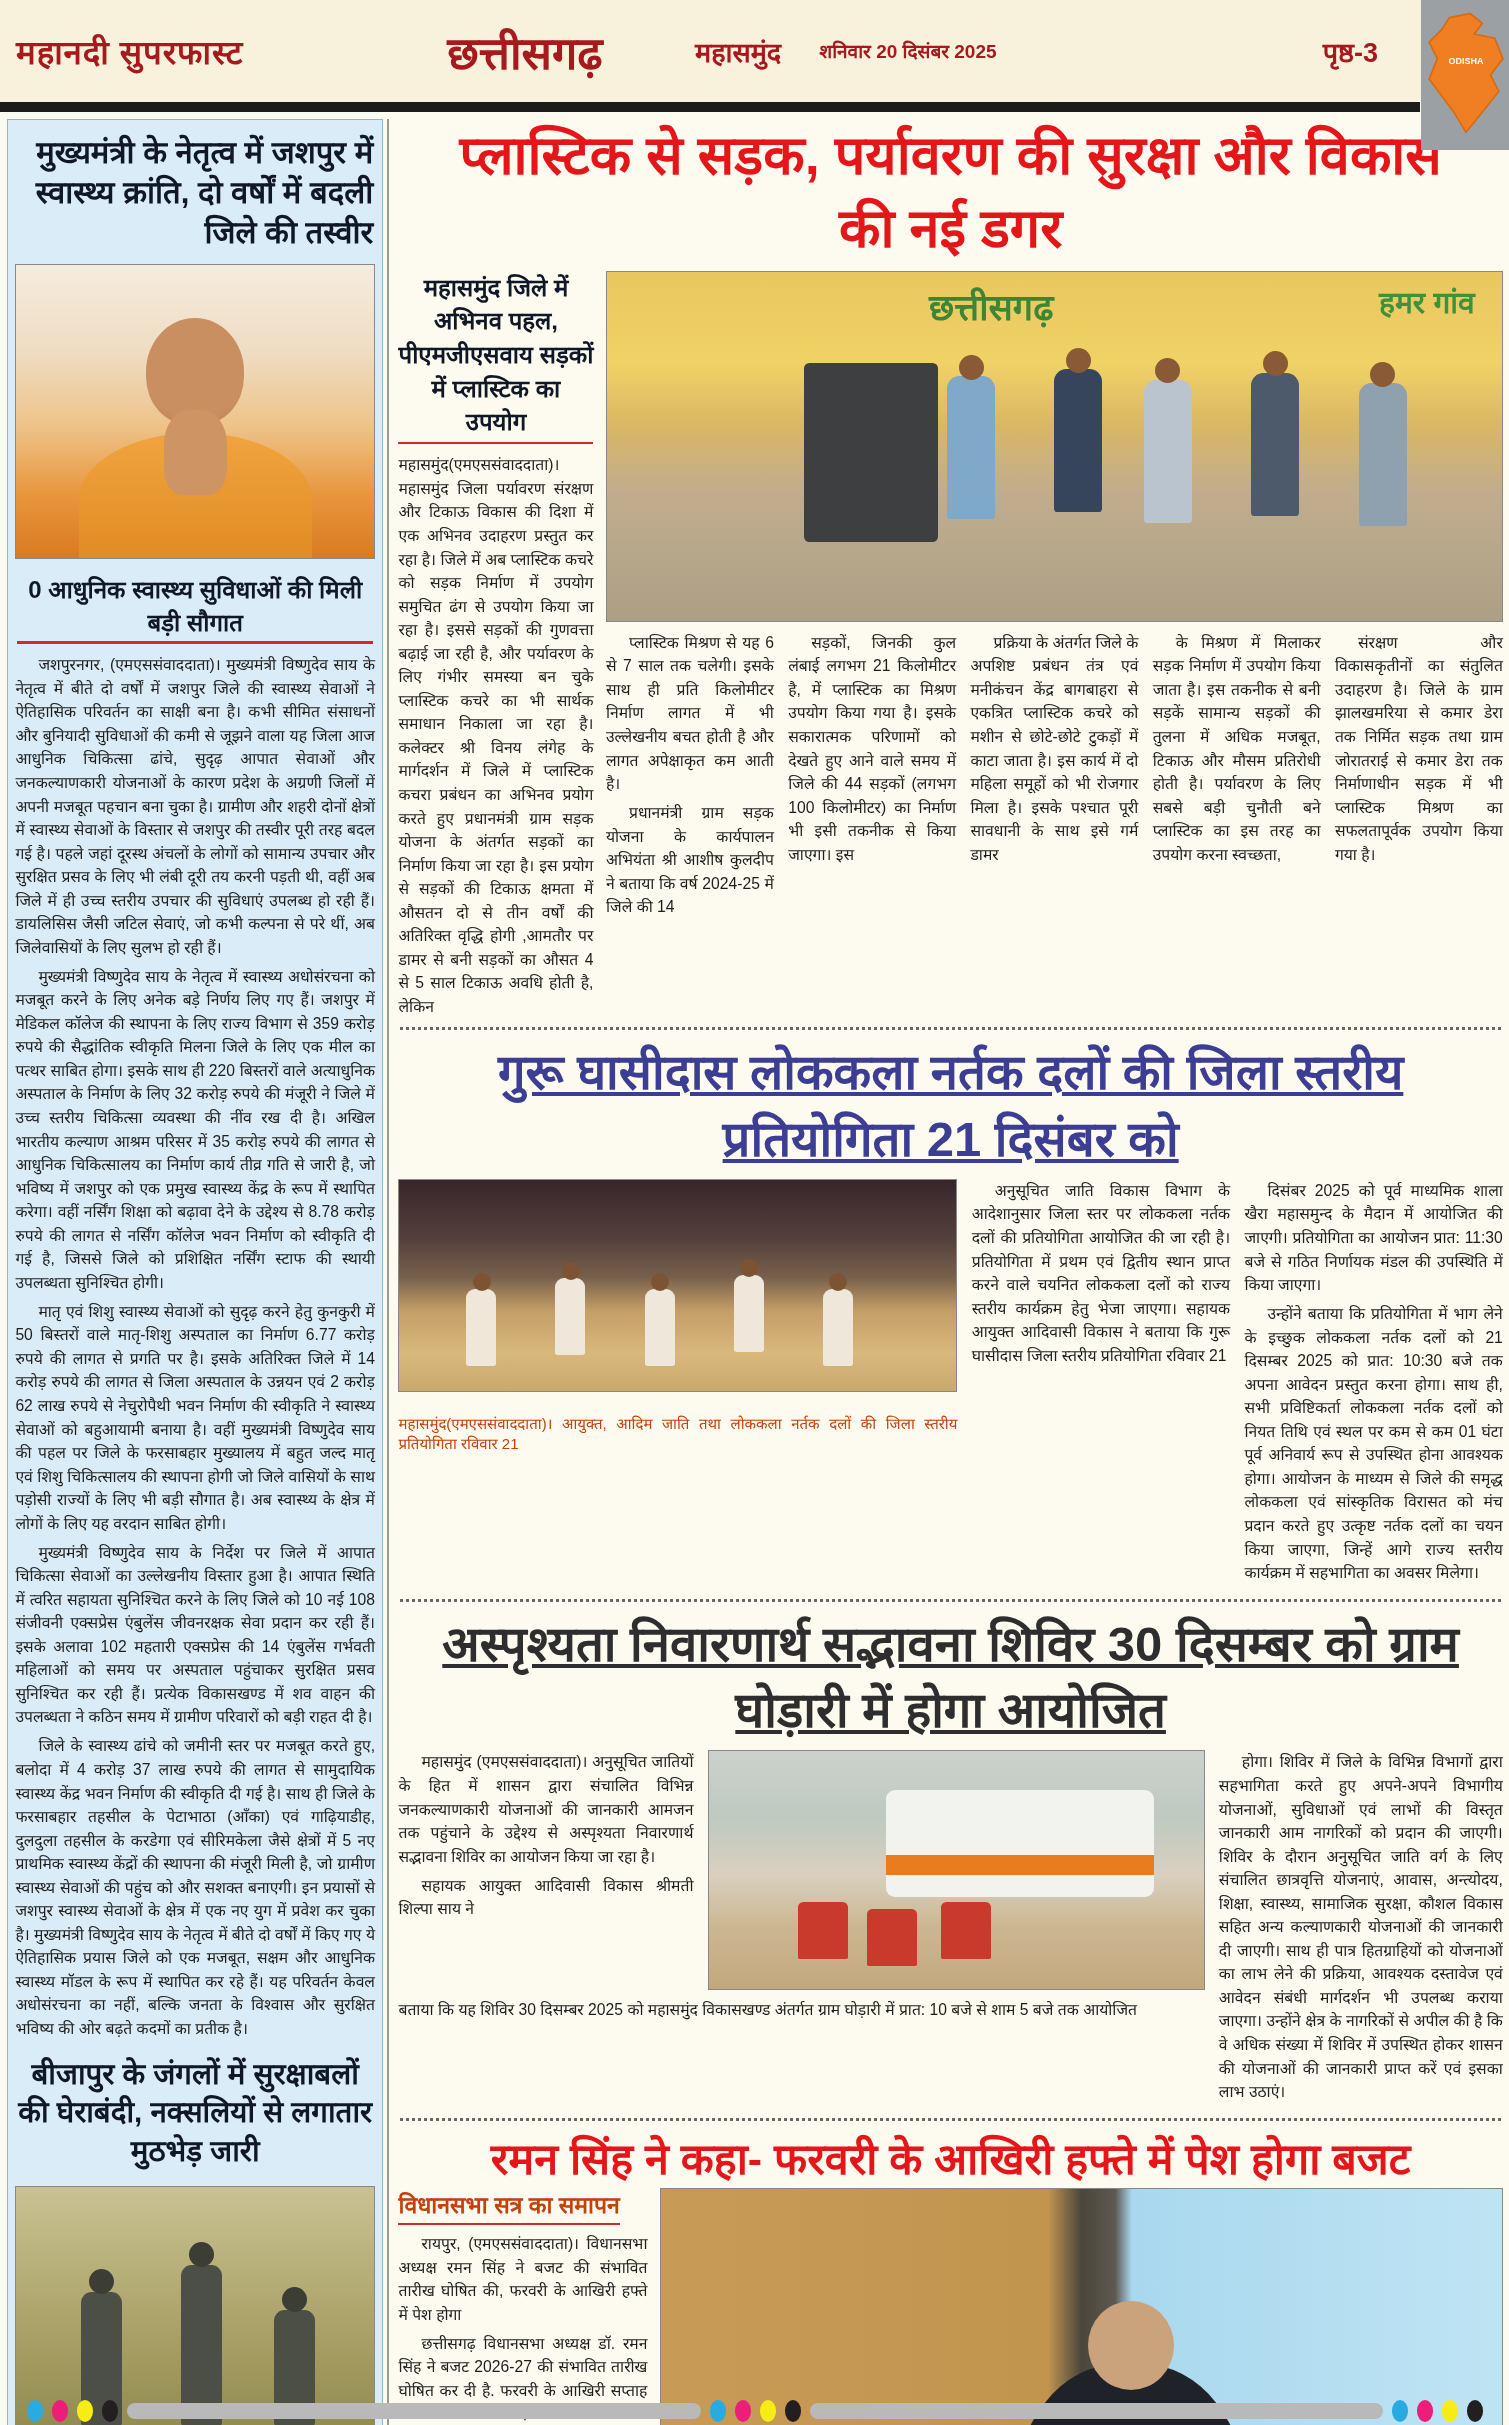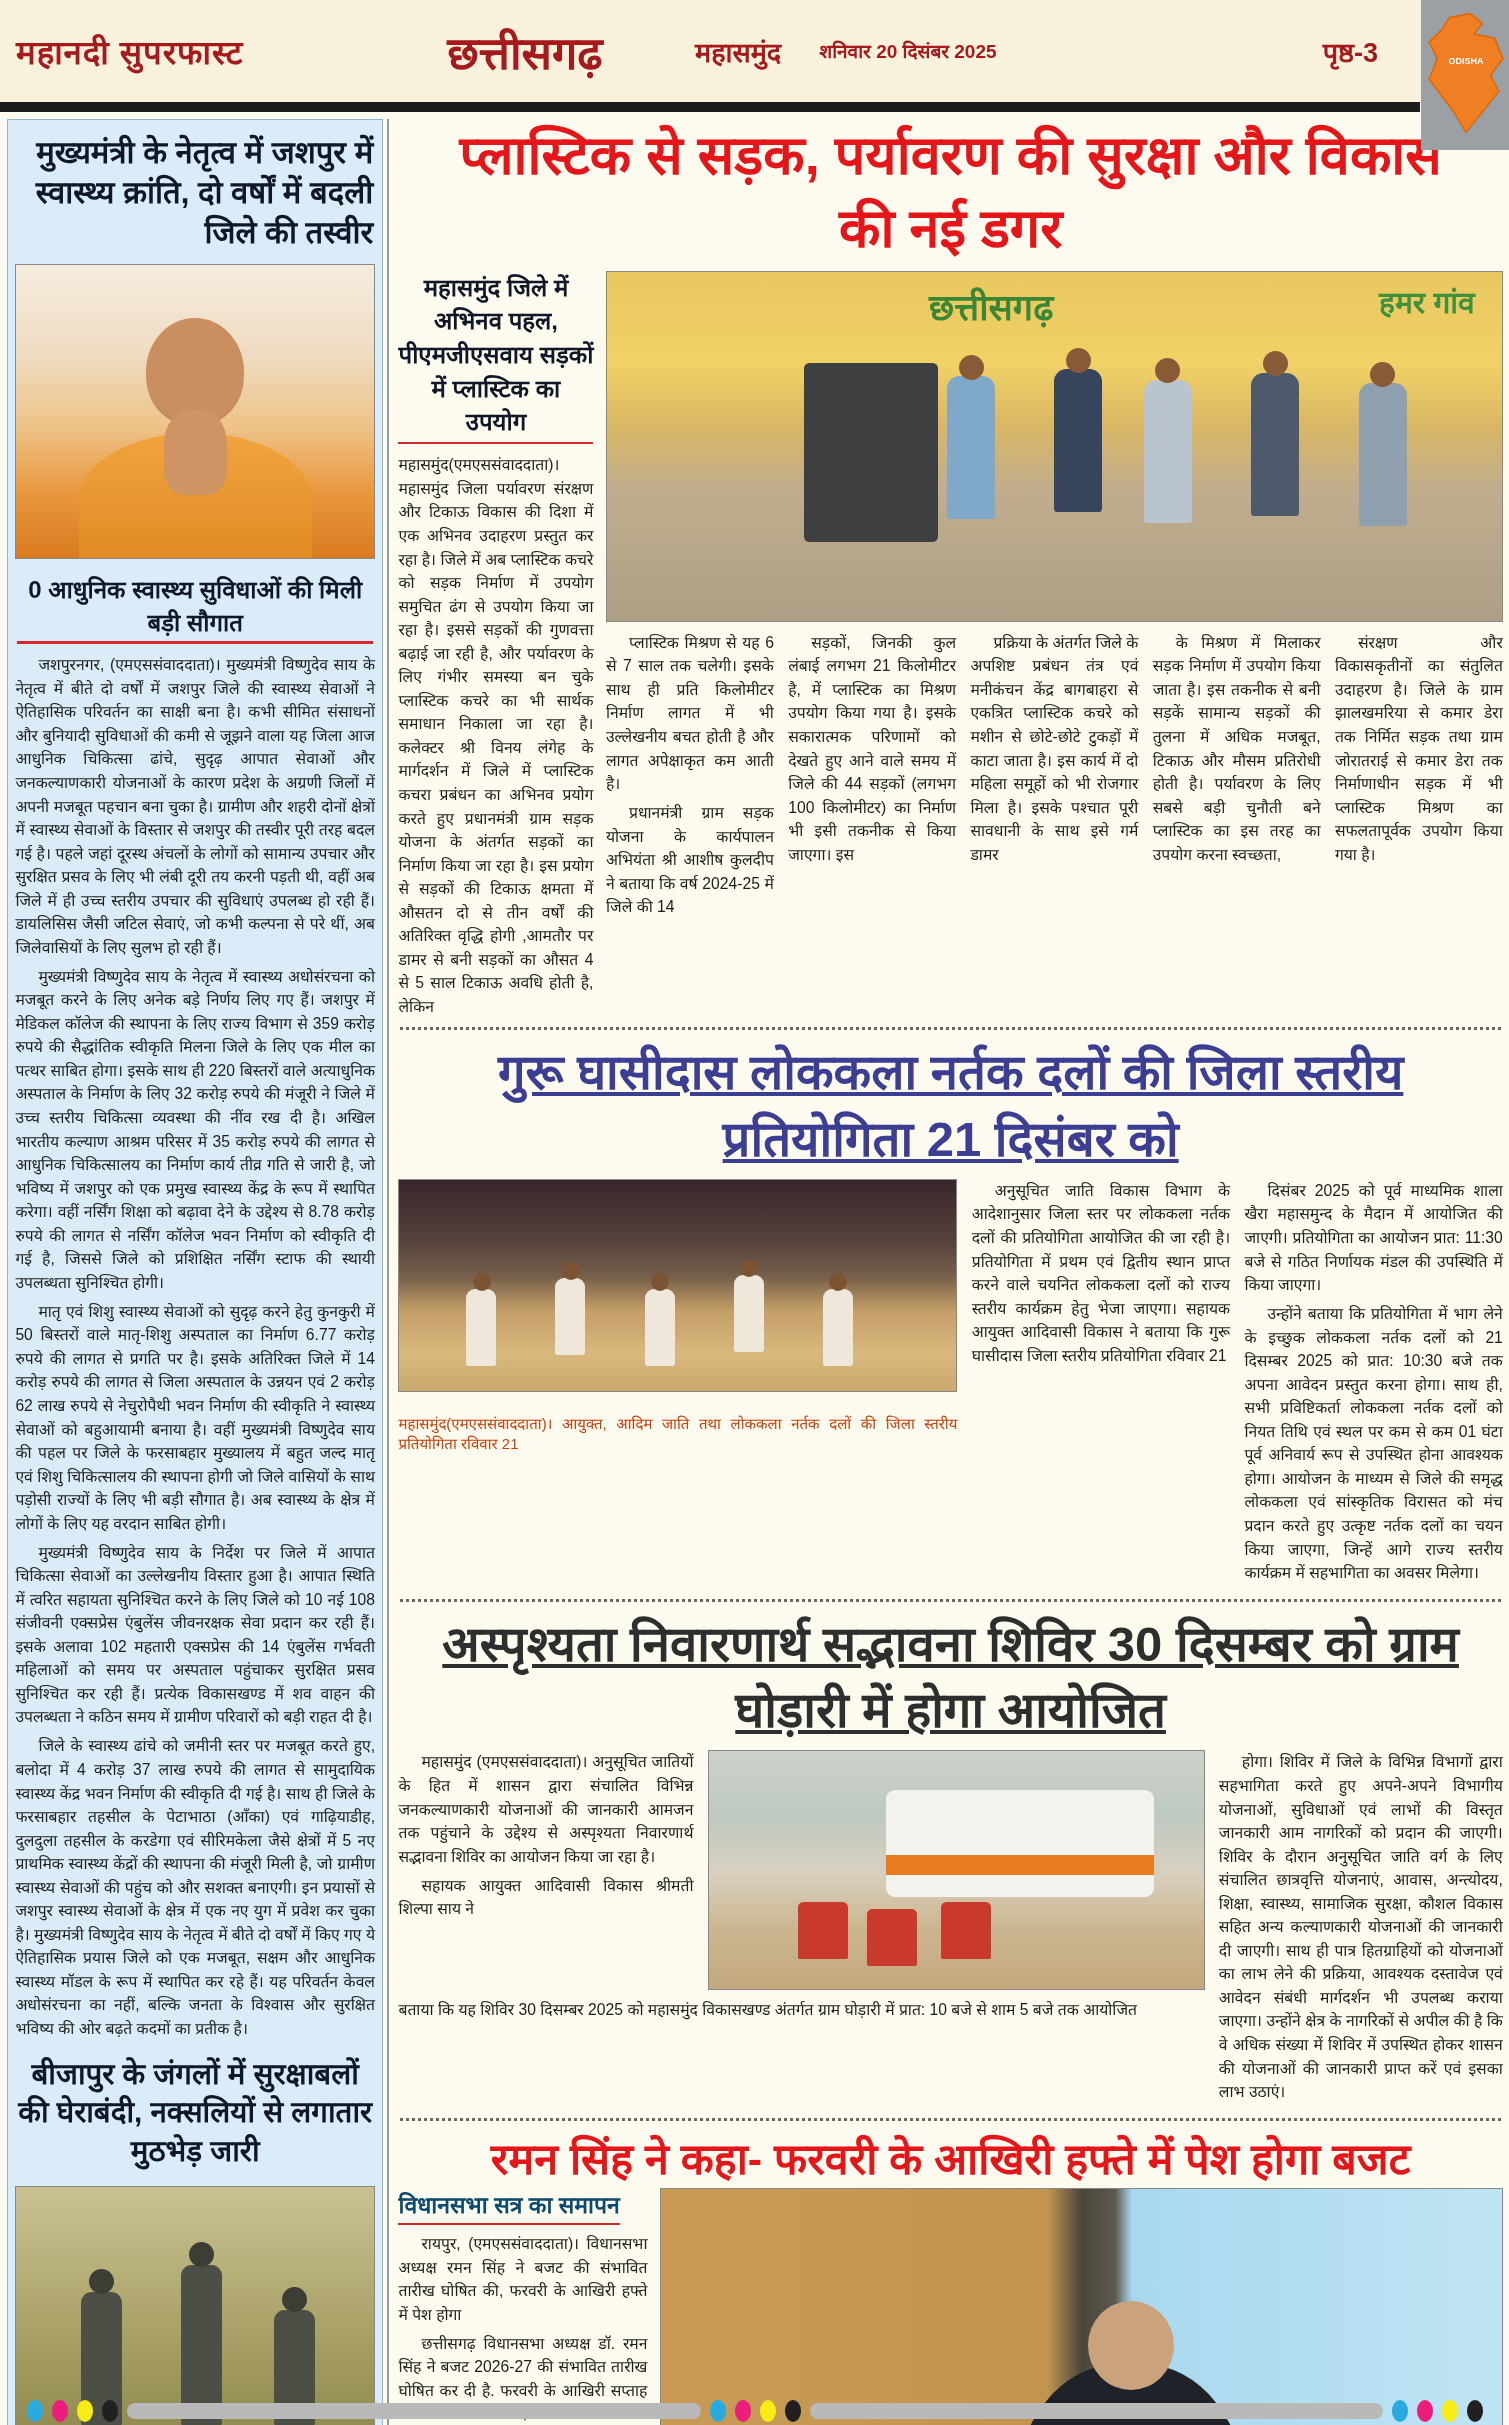--- a/index.html
+++ b/index.html
@@ -79,21 +79,21 @@
   .sad-row{display:flex;gap:14.3px;}
   .sad-col1{width:295px;flex:none;}
   .camp-photo{flex:1;height:240px;background:linear-gradient(180deg,#ccd2cb 0%,#bfc9c1 28%,#d9d0bf 52%,#ccb691 74%,#c3a87e 100%);}
   .ambulance{position:absolute;right:10%;top:16%;width:268px;height:107px;background:#f2f2ee;border-radius:9px;}
   .amb-stripe{position:absolute;left:0;right:0;bottom:21.5px;height:19.7px;background:#e87c1e;}
   .chair{position:absolute;width:50px;height:57px;background:#c93a2c;border-radius:5.4px 5.4px 1.8px 1.8px;bottom:30px;}
   .sad-bridge{font-size:15.7px;color:#1d1d1d;margin-top:7.2px;text-align:justify;}
   .sad-col2{width:284px;flex:none;}
 
   
-  .kicker{display:inline-block;font-size:23px;font-weight:800;color:#0c4a6e;border-bottom:2.7px solid #d4292c;padding-bottom:2.7px;margin-bottom:7.2px;}
+  .kicker{display:inline-block;font-size:23px;font-weight:800;color:#c2410c;border-bottom:2.7px solid #d4292c;padding-bottom:2.7px;margin-bottom:7.2px;}
   .bud-flex{display:flex;gap:12.5px;}
   .bud-col1{width:249px;flex:none;}
   .assembly-photo{flex:1;height:472px;background:linear-gradient(90deg,#c79a56 0%,#c2954f 46%,#4a463c 50%,#5d5950 54%,#a9d8ee 56%,#bfe4f4 100%);}
   .speaker{position:absolute;left:42%;bottom:0;width:233px;height:295px;border-radius:45% 45% 0 0;background:linear-gradient(180deg,#20242a 0%,#15171c 100%);}
   .speaker-head{position:absolute;left:50%;top:-63px;margin-left:-43px;width:86px;height:89px;border-radius:50%;background:#caa27c;}
 
   
   .marks{position:absolute;left:0;right:0;bottom:3.6px;height:23px;display:flex;align-items:center;gap:9px;padding:0 27px;}
   .dot{width:16px;height:21.5px;border-radius:50%;flex:none;}
   .c{background:#29abe2;} .m{background:#ec1e79;} .y{background:#f7ec13;} .k{background:#231f20;}

